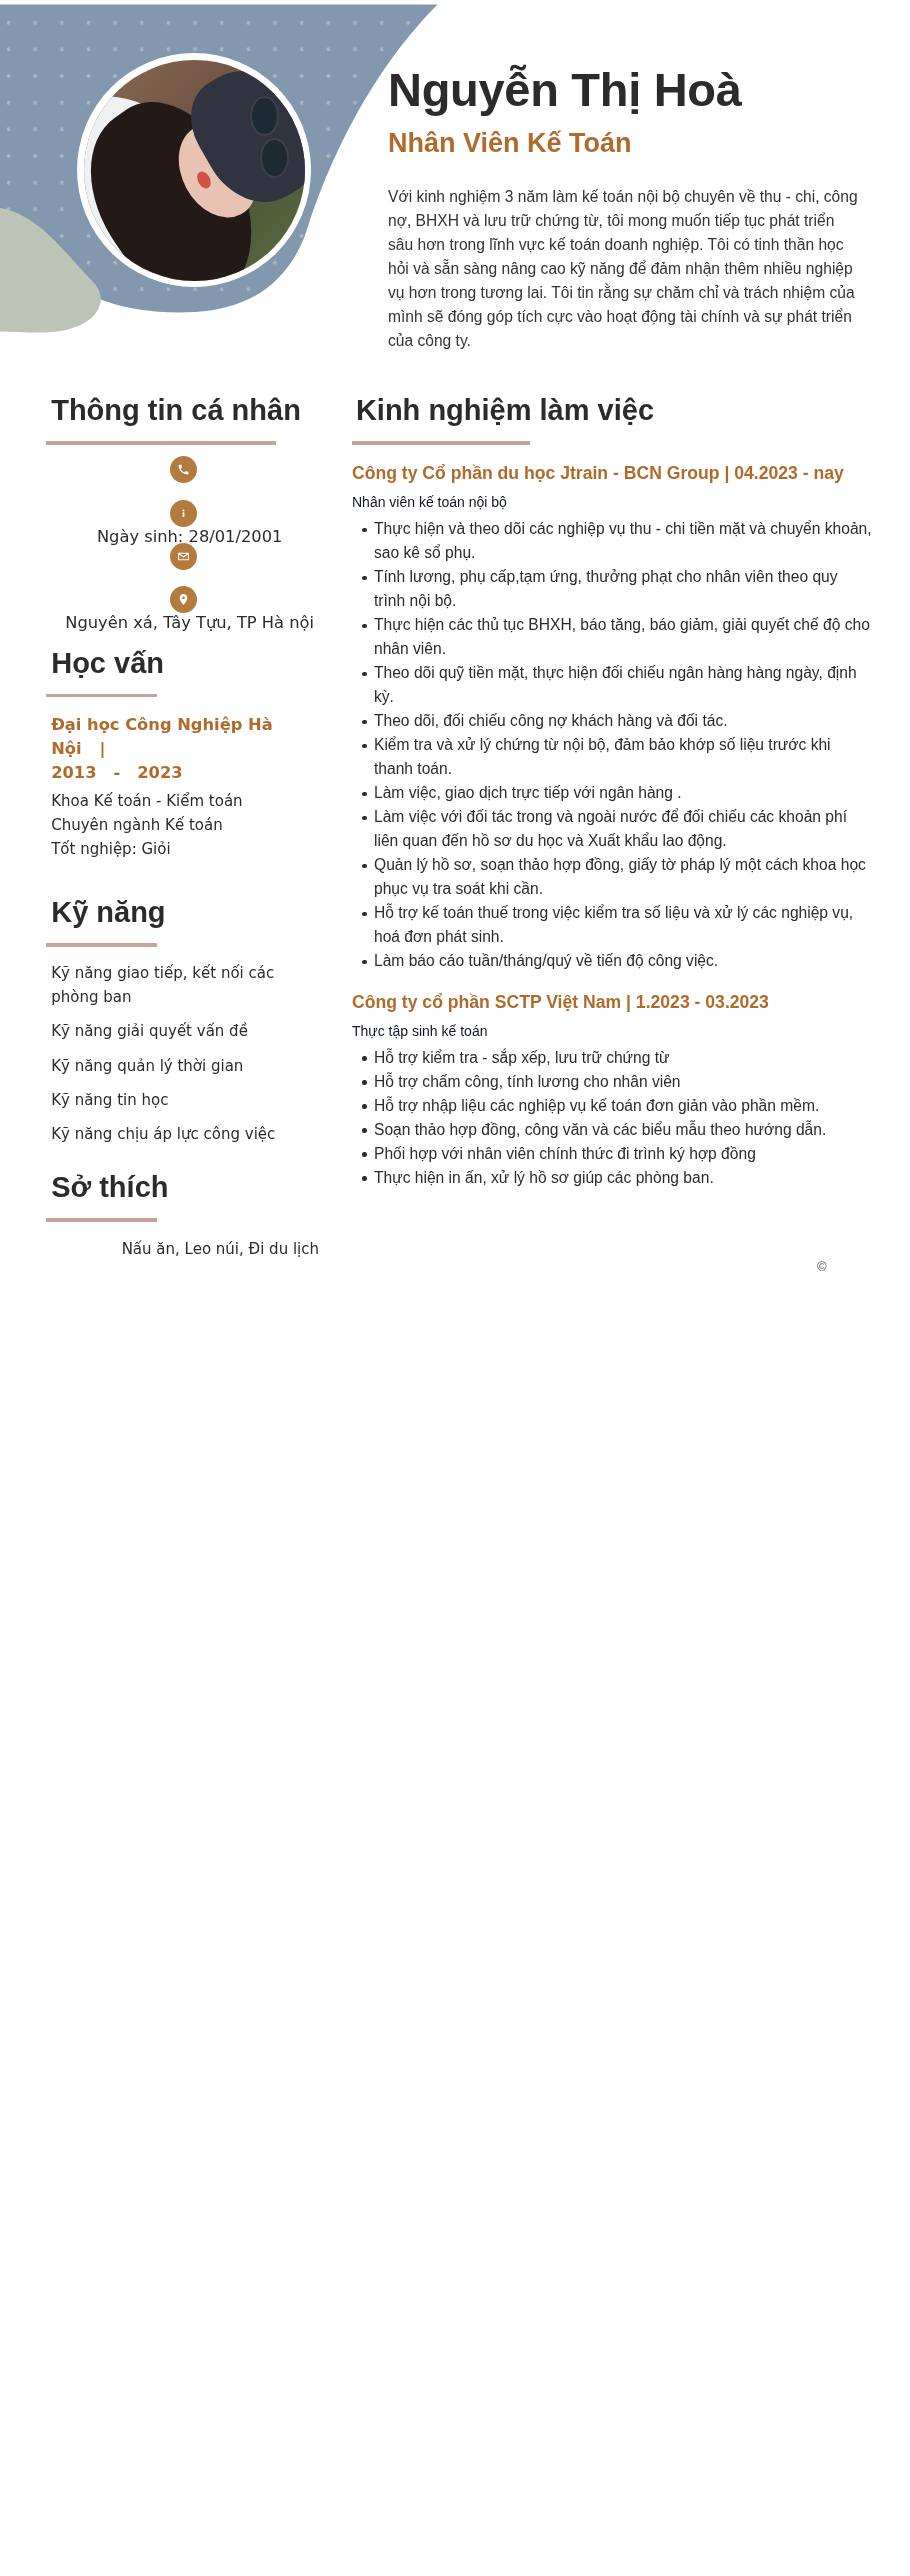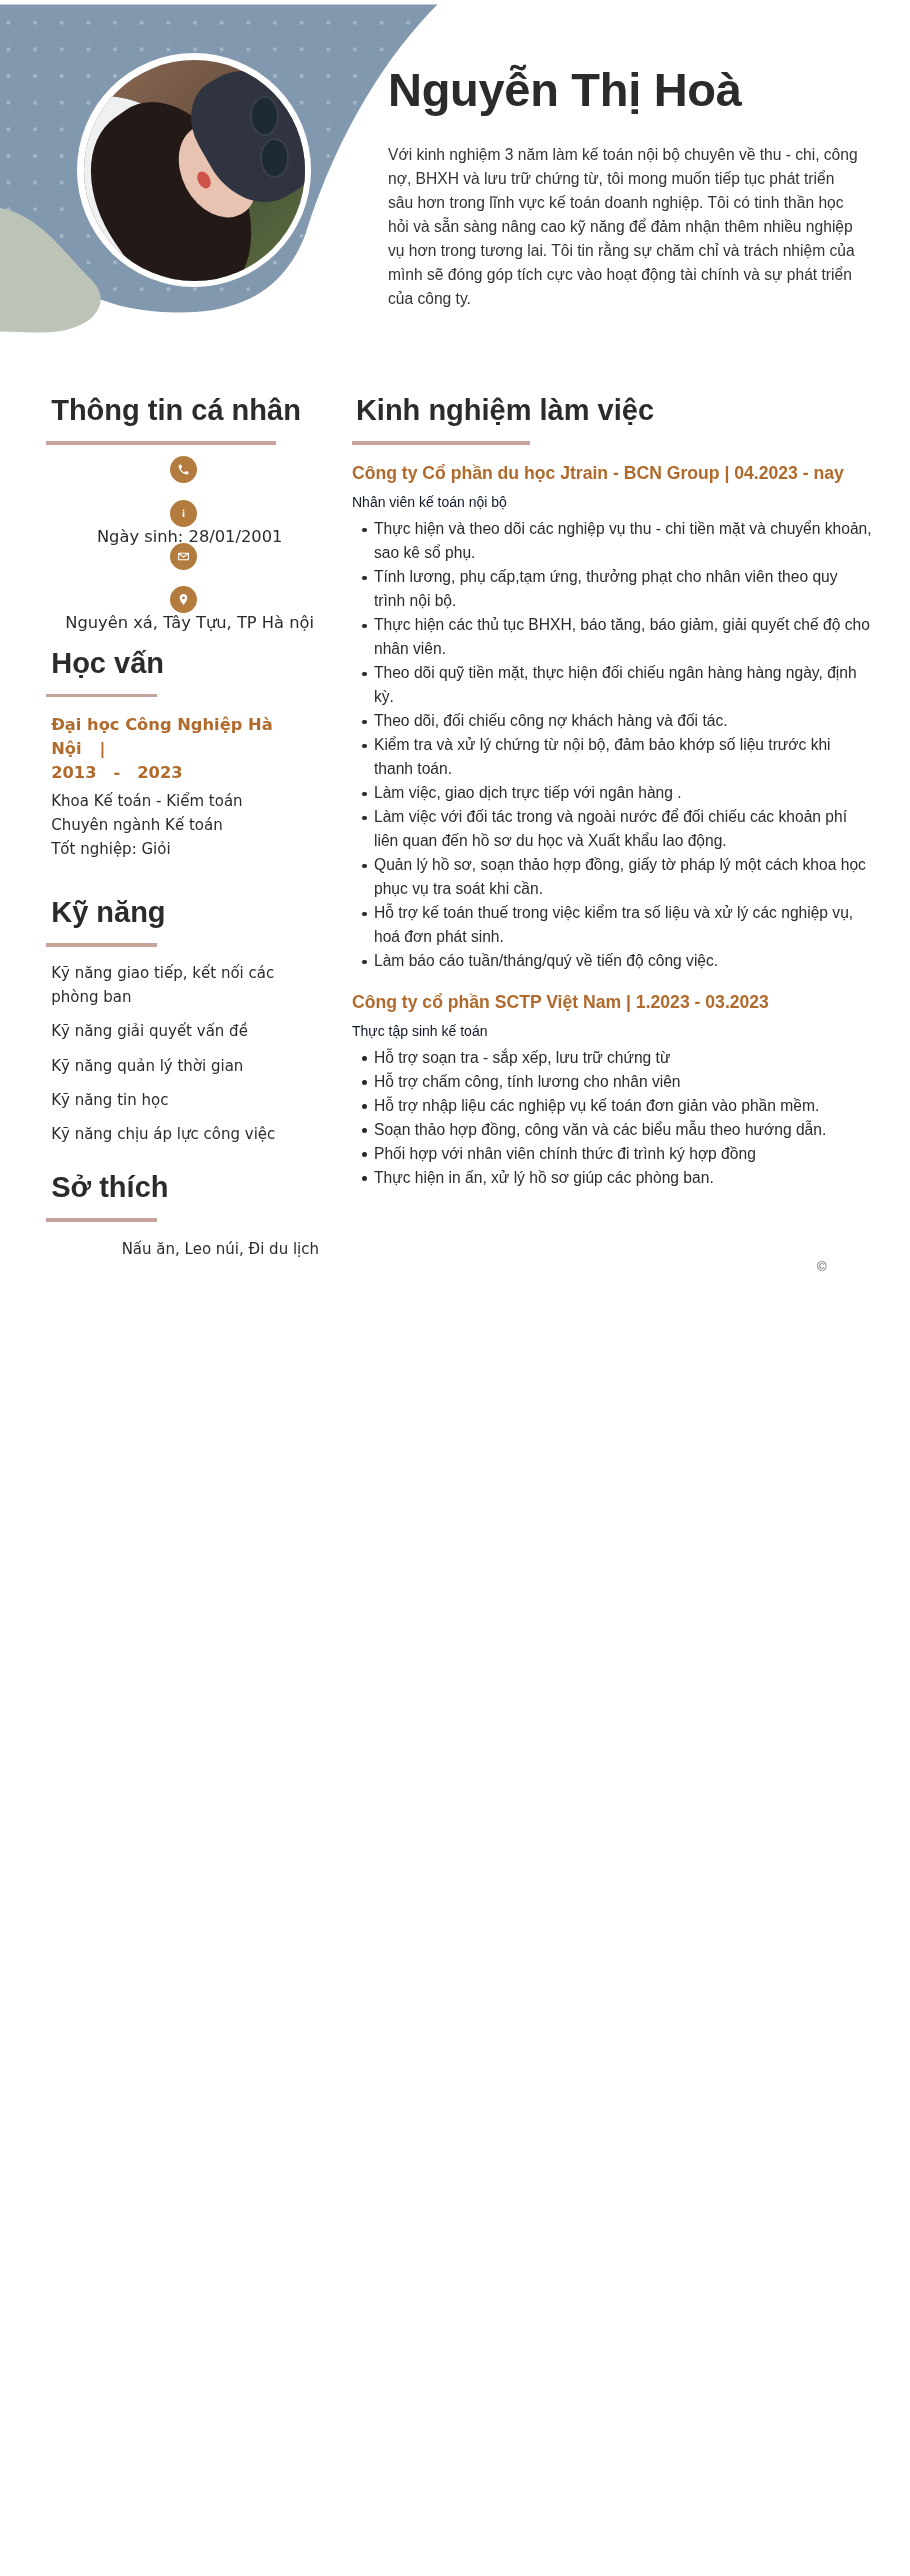--- a/index.html
+++ b/index.html
@@ -98,20 +98,21 @@
     <div class="face"></div>
     <div class="lips"></div>
     <div class="hat"></div>
     <div class="glass1"></div>
     <div class="glass2"></div>
   </div>
 </div>
 
 <div class="hero">
   <h1 class="hero-name">Nguyễn Thị Hoà</h1>
+  <h2 class="hero-title">Nhân Viên Kế Toán</h2>
   <p class="hero-summary">Với kinh nghiệm 3 năm làm kế toán nội bộ chuyên về thu - chi, công nợ, BHXH và lưu trữ chứng từ, tôi mong muốn tiếp tục phát triển sâu hơn trong lĩnh vực kế toán doanh nghiệp. Tôi có tinh thần học hỏi và sẵn sàng nâng cao kỹ năng để đảm nhận thêm nhiều nghiệp vụ hơn trong tương lai. Tôi tin rằng sự chăm chỉ và trách nhiệm của mình sẽ đóng góp tích cực vào hoạt động tài chính và sự phát triển của công ty.</p>
 </div>
 
 <div class="col-left">
 
   <section>
     <h3 class="section-title">Thông tin cá nhân</h3>
     <div class="underline long"></div>
     <div class="contact-list">
       <div class="contact-row">
@@ -201,21 +202,21 @@
         <li>Quản lý hồ sơ, soạn thảo hợp đồng, giấy tờ pháp lý một cách khoa học phục vụ tra soát khi cần.</li>
         <li>Hỗ trợ kế toán thuế trong việc kiểm tra số liệu và xử lý các nghiệp vụ, hoá đơn phát sinh.</li>
         <li>Làm báo cáo tuần/tháng/quý về tiến độ công việc.</li>
       </ul>
     </div>
 
     <div class="job">
       <div class="job-head">Công ty cổ phần SCTP Việt Nam | 1.2023 - 03.2023</div>
       <div class="job-role">Thực tập sinh kế toán</div>
       <ul class="job-bullets">
-        <li>Hỗ trợ soạn tra - sắp xếp, lưu trữ chứng từ</li>
+        <li>Hỗ trợ kiểm tra - sắp xếp, lưu trữ chứng từ</li>
         <li>Hỗ trợ chấm công, tính lương cho nhân viên</li>
         <li>Hỗ trợ nhập liệu các nghiệp vụ kế toán đơn giản vào phần mềm.</li>
         <li>Soạn thảo hợp đồng, công văn và các biểu mẫu theo hướng dẫn.</li>
         <li>Phối hợp với nhân viên chính thức đi trình ký hợp đồng</li>
         <li>Thực hiện in ấn, xử lý hồ sơ giúp các phòng ban.</li>
       </ul>
     </div>
   </section>
 </div>
 

